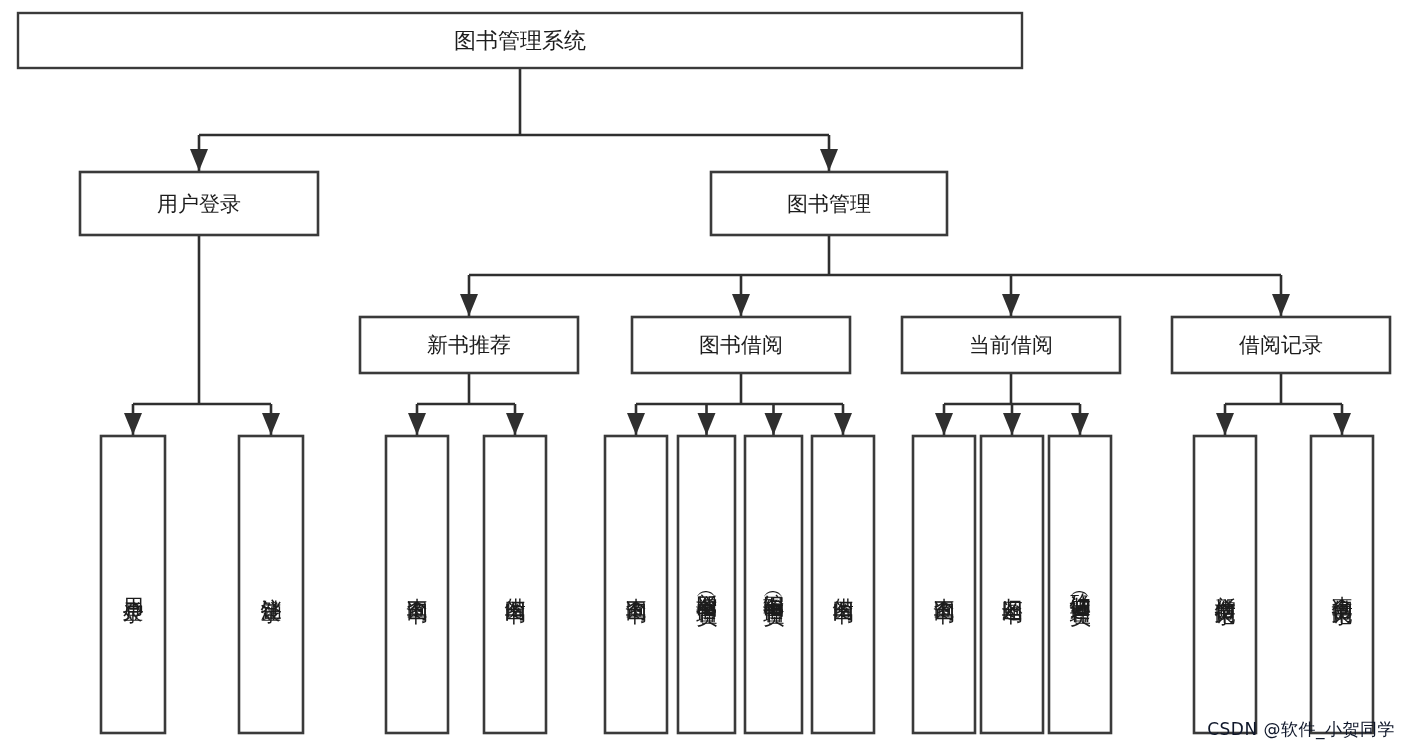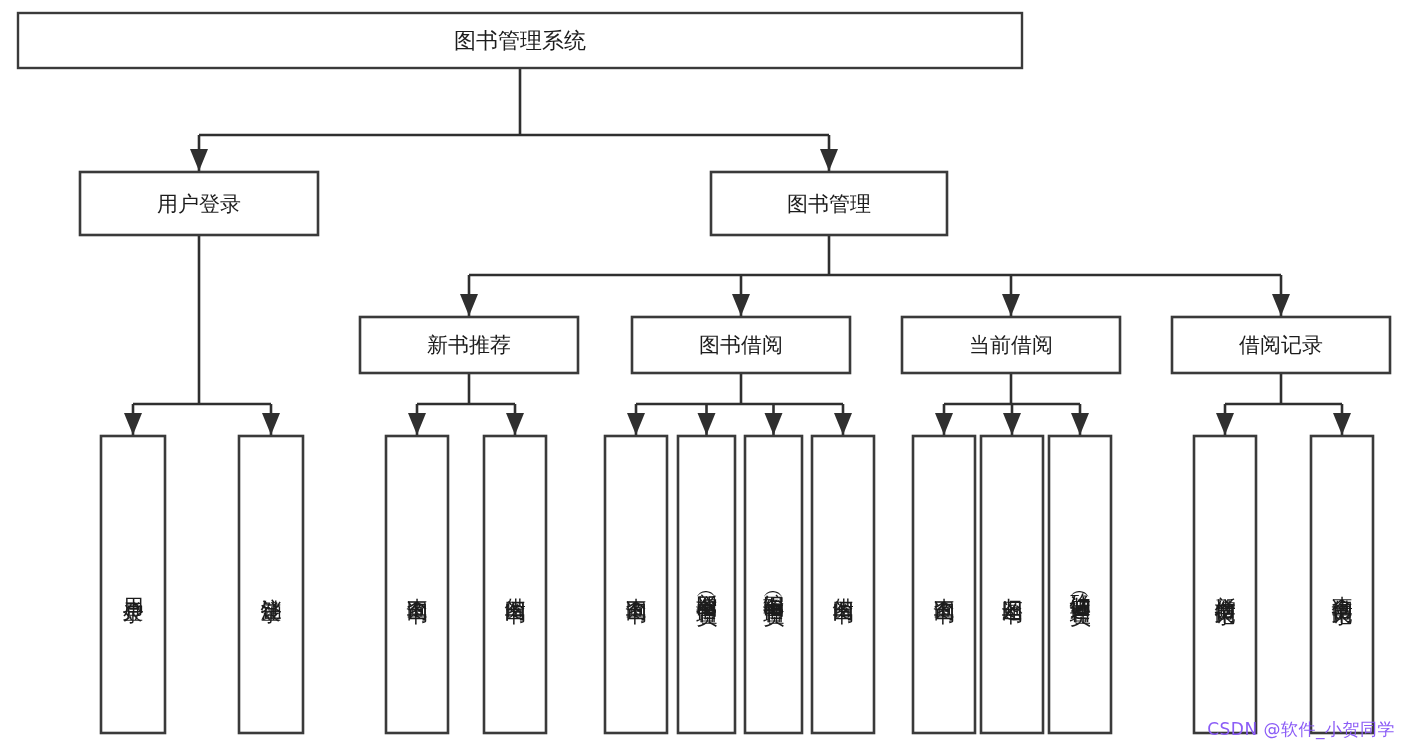--- a/index.html
+++ b/index.html
@@ -72,21 +72,21 @@
     color: #1c1c1c;
     white-space: nowrap;
     text-align: center;
   }
   .watermark {
     position: absolute;
     right: 10px;
     bottom: 6px;
     font-family: "DejaVu Sans", "Liberation Sans", sans-serif;
     font-size: 17px;
-    color: #8b5cf6;
+    color: #0f172a;
     letter-spacing: 0.5px;
     white-space: nowrap;
   }
 </style>
 </head>
 <body>
 
 <div id="diagram-root">
 
   <svg class="diagram-canvas" viewBox="0 0 1405 747">

